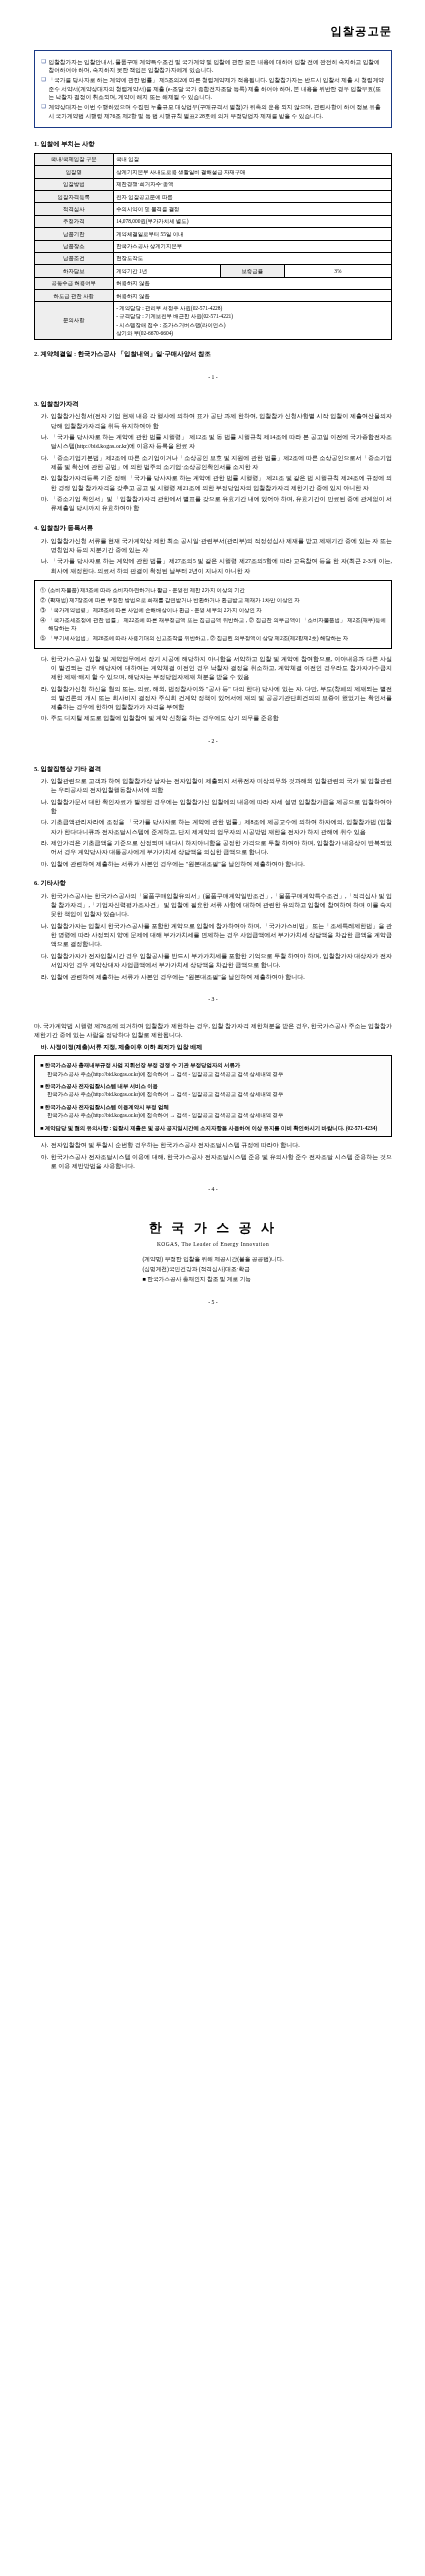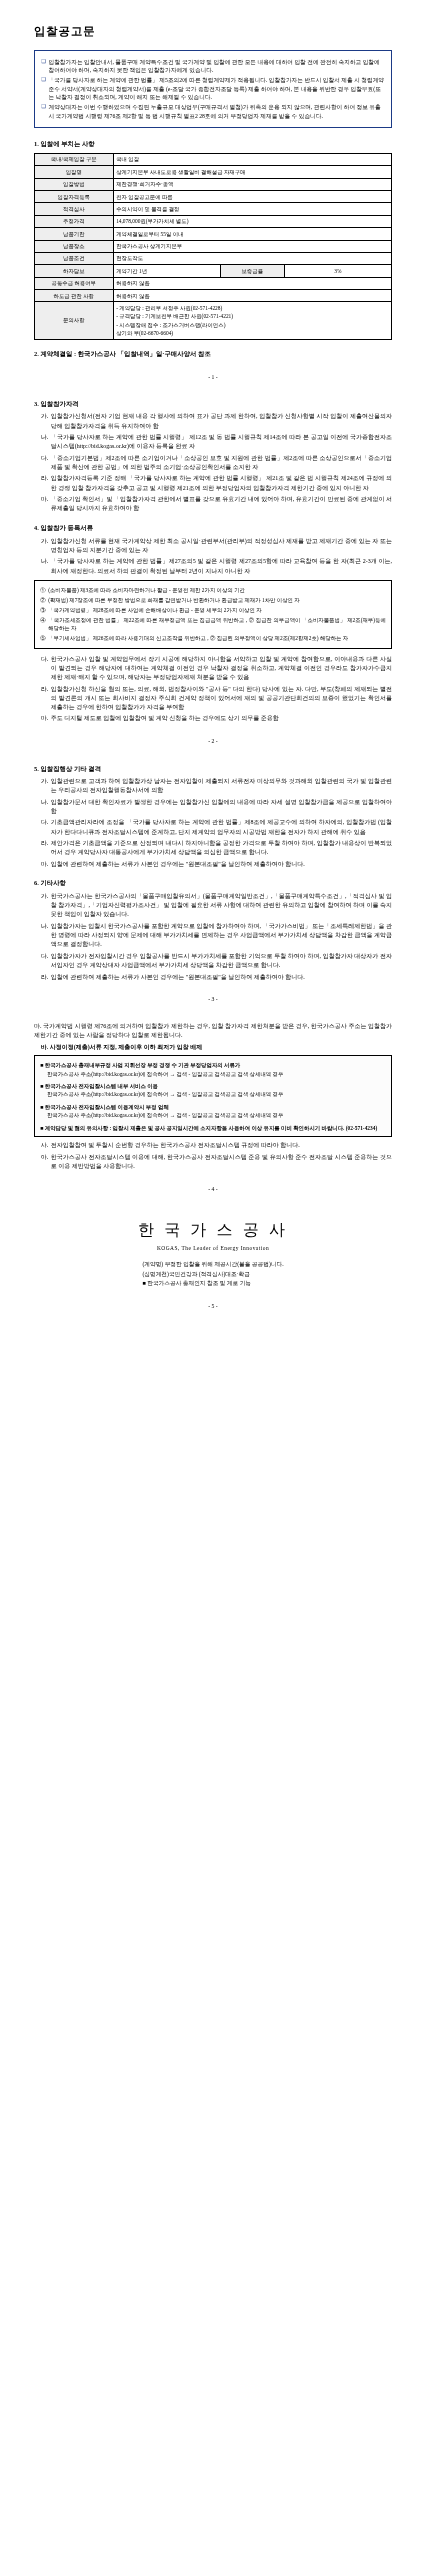--- a/index.html
+++ b/index.html
@@ -10,21 +10,21 @@
     font-family: "Liberation Serif", "DejaVu Serif", serif;
     color: #000000;
     font-size: 6px;
     line-height: 1.55;
   }
   .page {
     width: 426px;
     padding: 17.5px 34px 15.5px 34px;
   }
   h1.doc-title {
-    text-align: left;
+    text-align: right;
     font-size: 11.3px;
     font-weight: bold;
     letter-spacing: 1px;
     margin: 5.2px 0 10.3px 0;
     font-family: "Liberation Serif", serif;
   }
   .notice-box {
     border: 0.5px solid #1b3a86;
     padding: 4.6px 6.2px 5.2px 6.2px;
     margin-bottom: 11.3px;
@@ -98,22 +98,22 @@
     padding: 4.1px 5.2px;
     margin: 3.1px 0 4.1px 0;
     font-size: 5.4px;
     background: #fcfcfc;
   }
   .footer-block {
     text-align: center;
     margin-top: 24px;
   }
   .footer-company {
-    font-size: 16px;
-    font-weight: normal;
+    font-size: 13px;
+    font-weight: bold;
     letter-spacing: 3.1px;
     margin-bottom: 2.1px;
   }
   .footer-sub {
     font-size: 5.4px;
     letter-spacing: 0.5px;
     margin-bottom: 7.2px;
   }
   .footer-lines {
     display: inline-block;

